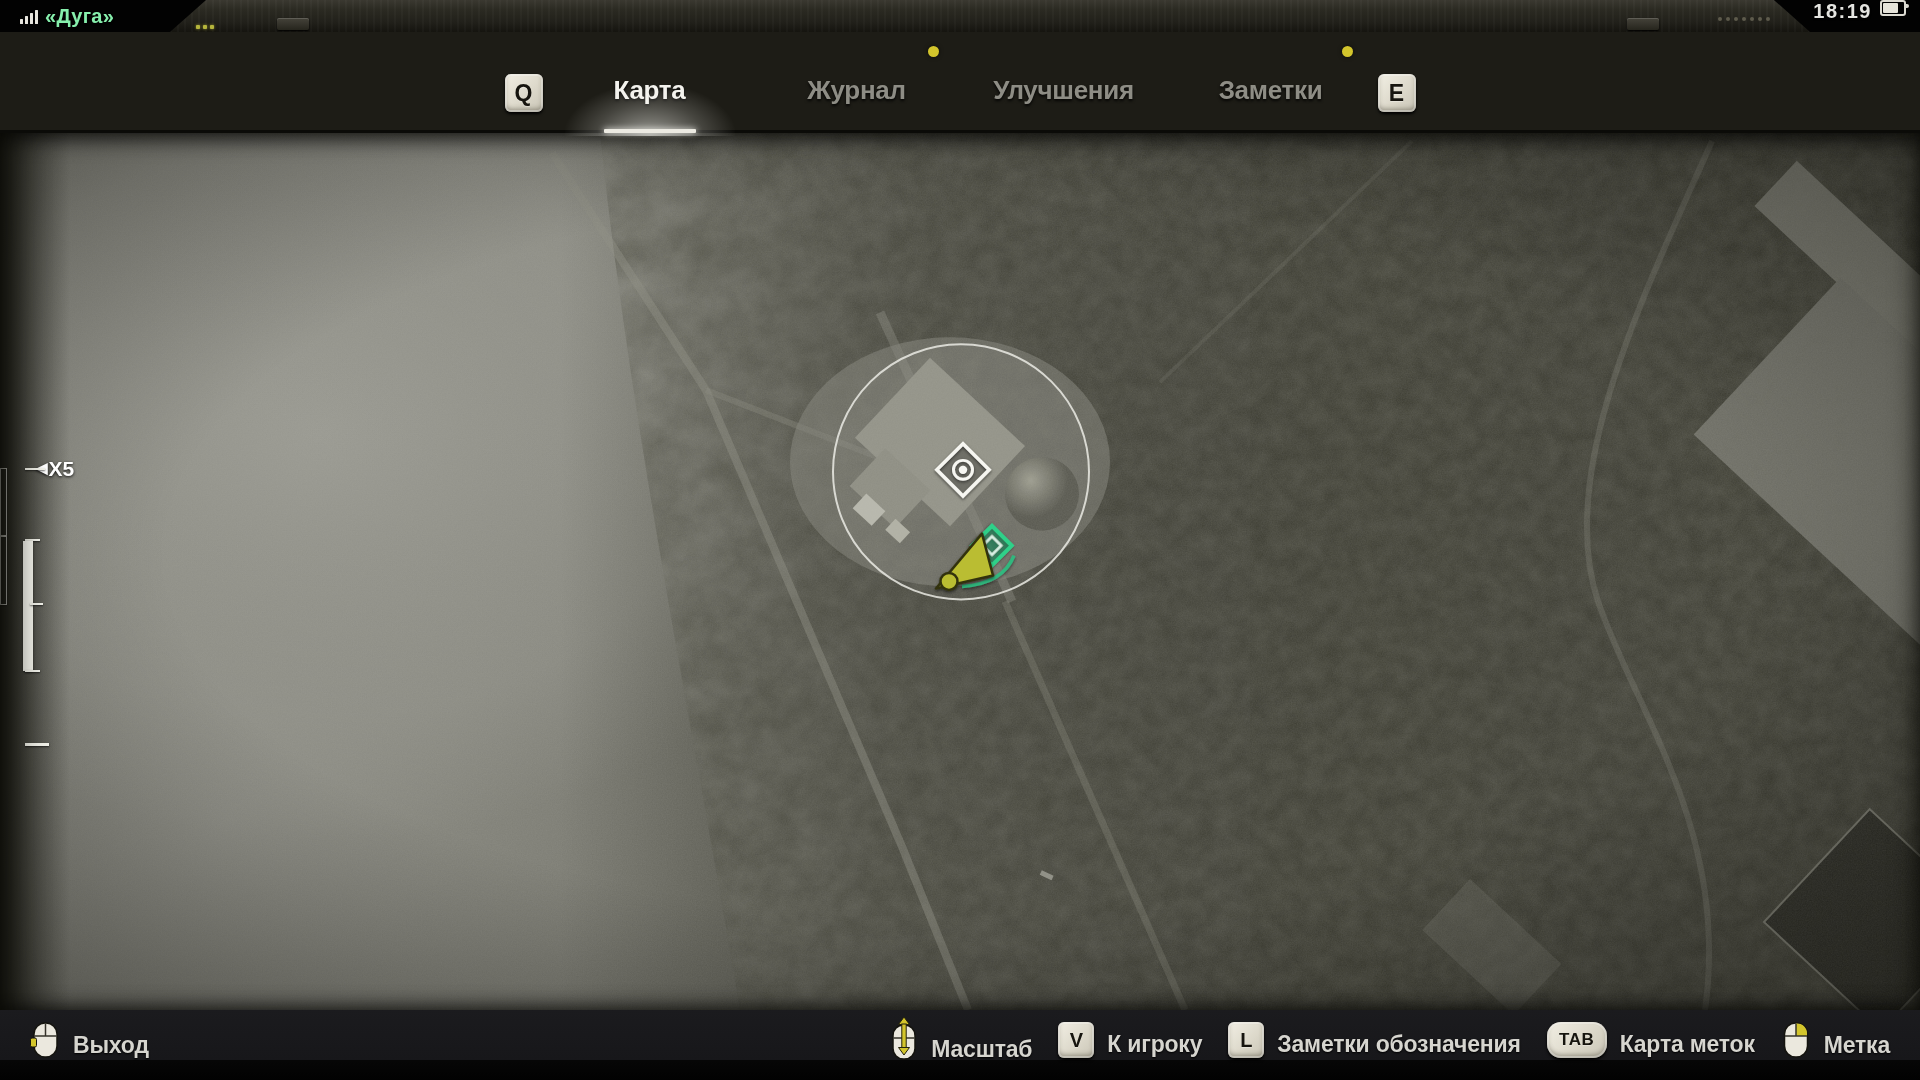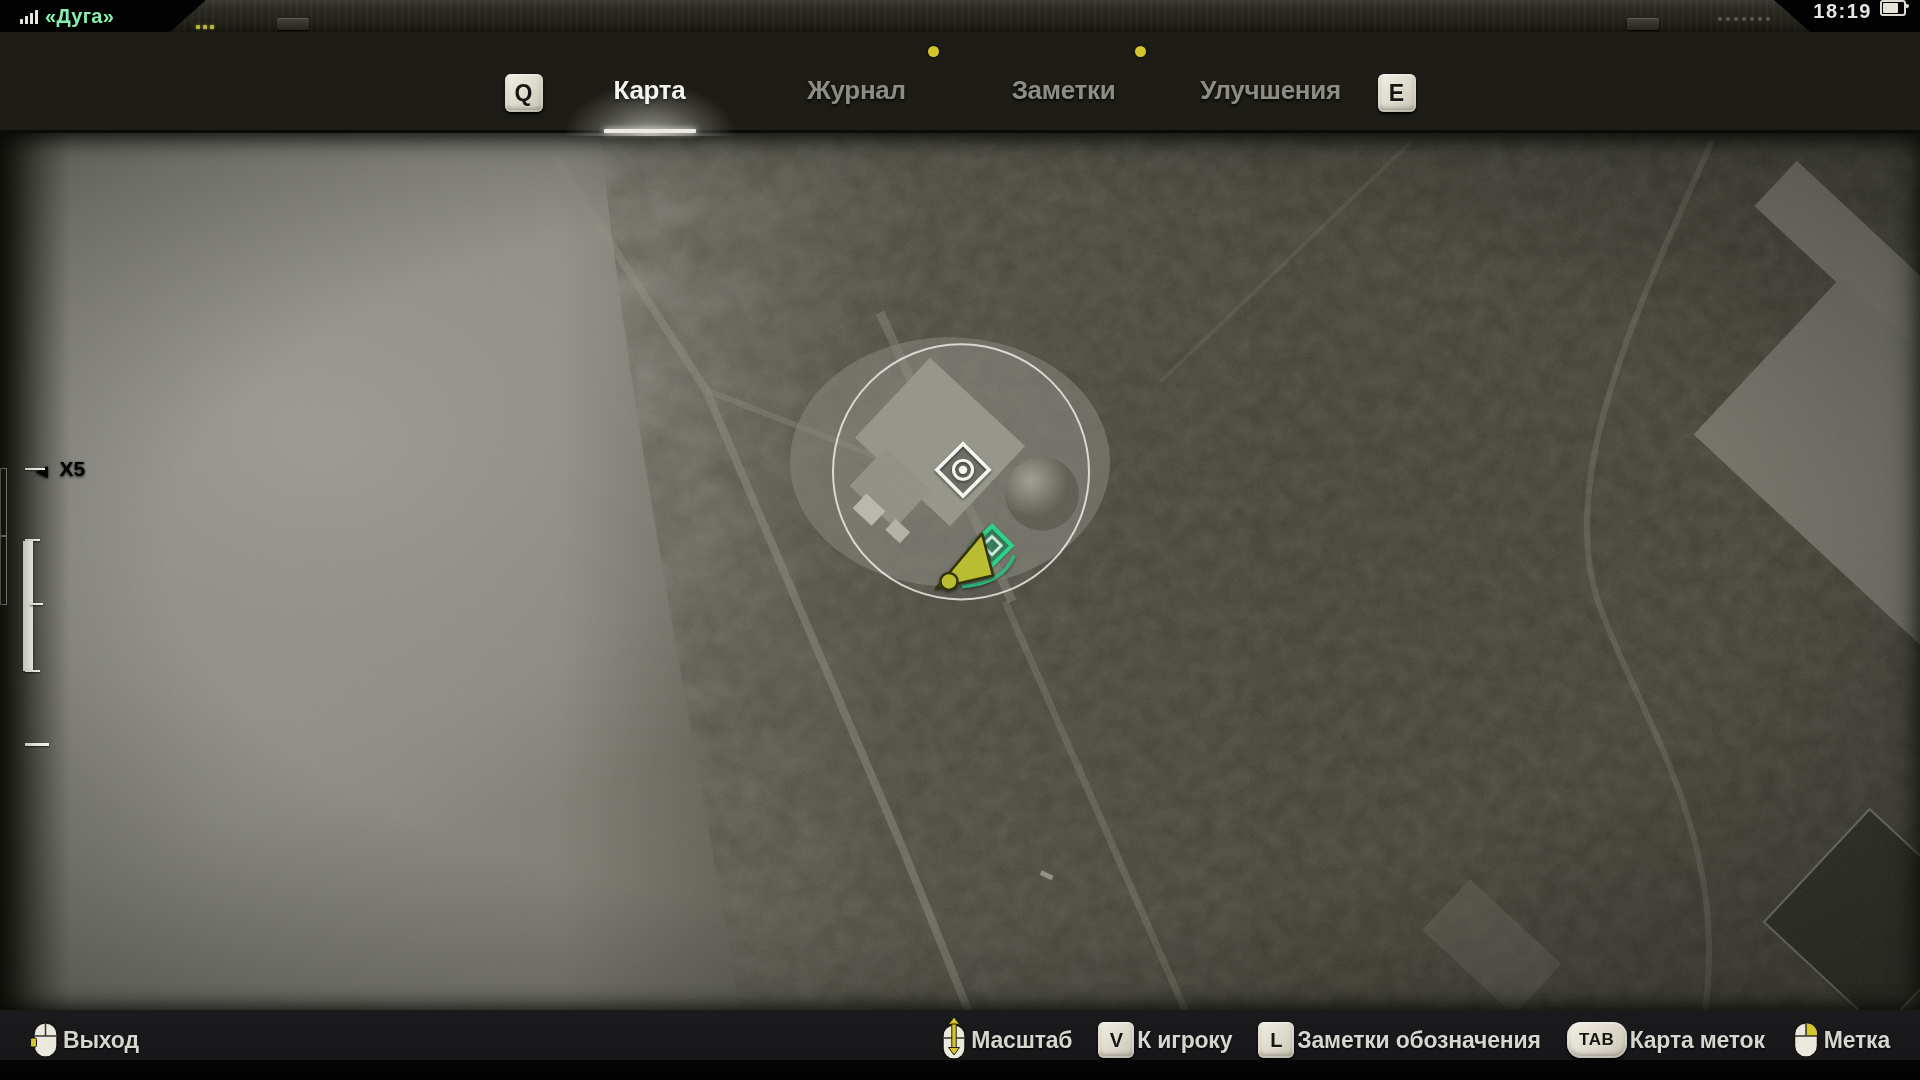--- a/index.html
+++ b/index.html
@@ -63,30 +63,30 @@
   .zoomind .tick{left:25px;height:2px;width:20px;background:#f2f2ea;box-shadow:0 1px 2px rgba(0,0,0,.6);}
   .t0{top:0;}
   .t1{top:71px;width:15px!important;}
   .t2{top:135px;left:30px!important;width:13px!important;}
   .t3{top:202px;width:15px!important;}
   .t4{top:275px;height:3px!important;width:24px!important;}
   .hollow{left:25px;width:5px;border:1.5px solid #efefe8;background:transparent;box-shadow:0 1px 2px rgba(0,0,0,.4);}
   .h1{top:2px;height:66px;}
   .h2{top:205px;height:67px;}
   .solid{left:23px;top:73px;width:10px;height:130px;background:#f5f5ee;box-shadow:0 1px 3px rgba(0,0,0,.5);}
-  .zoomlabel{position:absolute;left:36px;top:-11px;color:#000000;font-size:21px;font-weight:bold;
-    text-shadow:0 1px 3px rgba(0,0,0,.9);display:flex;align-items:flex-end;gap:12px;}
+  .zoomlabel{position:absolute;left:36px;top:-11px;color:#ffffff;font-size:21px;font-weight:bold;
+    text-shadow:0 1px 3px rgba(0,0,0,.9);display:flex;align-items:flex-start;gap:1px;}
   .zoomlabel .arr{font-size:15px;line-height:21px;}
 
   
   .bottombar{position:absolute;left:0;bottom:0;width:1920px;height:70px;
     background:linear-gradient(#1b1b1e 0%,#17171a 72%,#060606 72%,#020202 100%);
     display:flex;align-items:center;padding:0 30px;box-sizing:border-box;z-index:30;}
   .bottombar .spacer{flex:1;}
-  .shortcut{display:flex;align-items:center;gap:3px;margin-left:26px;margin-bottom:10px;cursor:pointer;}
+  .shortcut{display:flex;align-items:flex-end;gap:13px;margin-left:26px;margin-bottom:10px;cursor:pointer;}
   .shortcut:first-child{margin-left:0;}
   .shortcut .lbl{color:#d6d5cf;font-size:23px;font-weight:bold;letter-spacing:-.2px;text-shadow:0 1px 2px #000;}
   .sc-key{width:36px;height:36px;font-size:20px;}
   .sc-key.wide{width:60px;font-size:17px;letter-spacing:.5px;border-radius:14px;}
   .micon{display:block;}
 </style>
 </head>
 <body>
 
 <div class="screen">
@@ -131,26 +131,26 @@
 
     <div class="tab active">
       <span class="lbl">Карта</span>
 
     </div>
     <div class="tab">
       <span class="lbl">Журнал</span>
       <span class="badge"></span>
     </div>
     <div class="tab">
+      <span class="lbl">Улучшения</span>
+
+    </div>
+    <div class="tab">
       <span class="lbl">Заметки</span>
       <span class="badge"></span>
-    </div>
-    <div class="tab">
-      <span class="lbl">Улучшения</span>
-
     </div>
 
     <div class="keycap tab-key">E</div>
   </div>
 
   <div class="map">
     <svg width="1920" height="877" viewBox="0 0 1920 880" preserveAspectRatio="none">
       <defs>
         <radialGradient id="fog1">
             <stop offset="0%" stop-color="#9c9c94" stop-opacity=".95"></stop>

